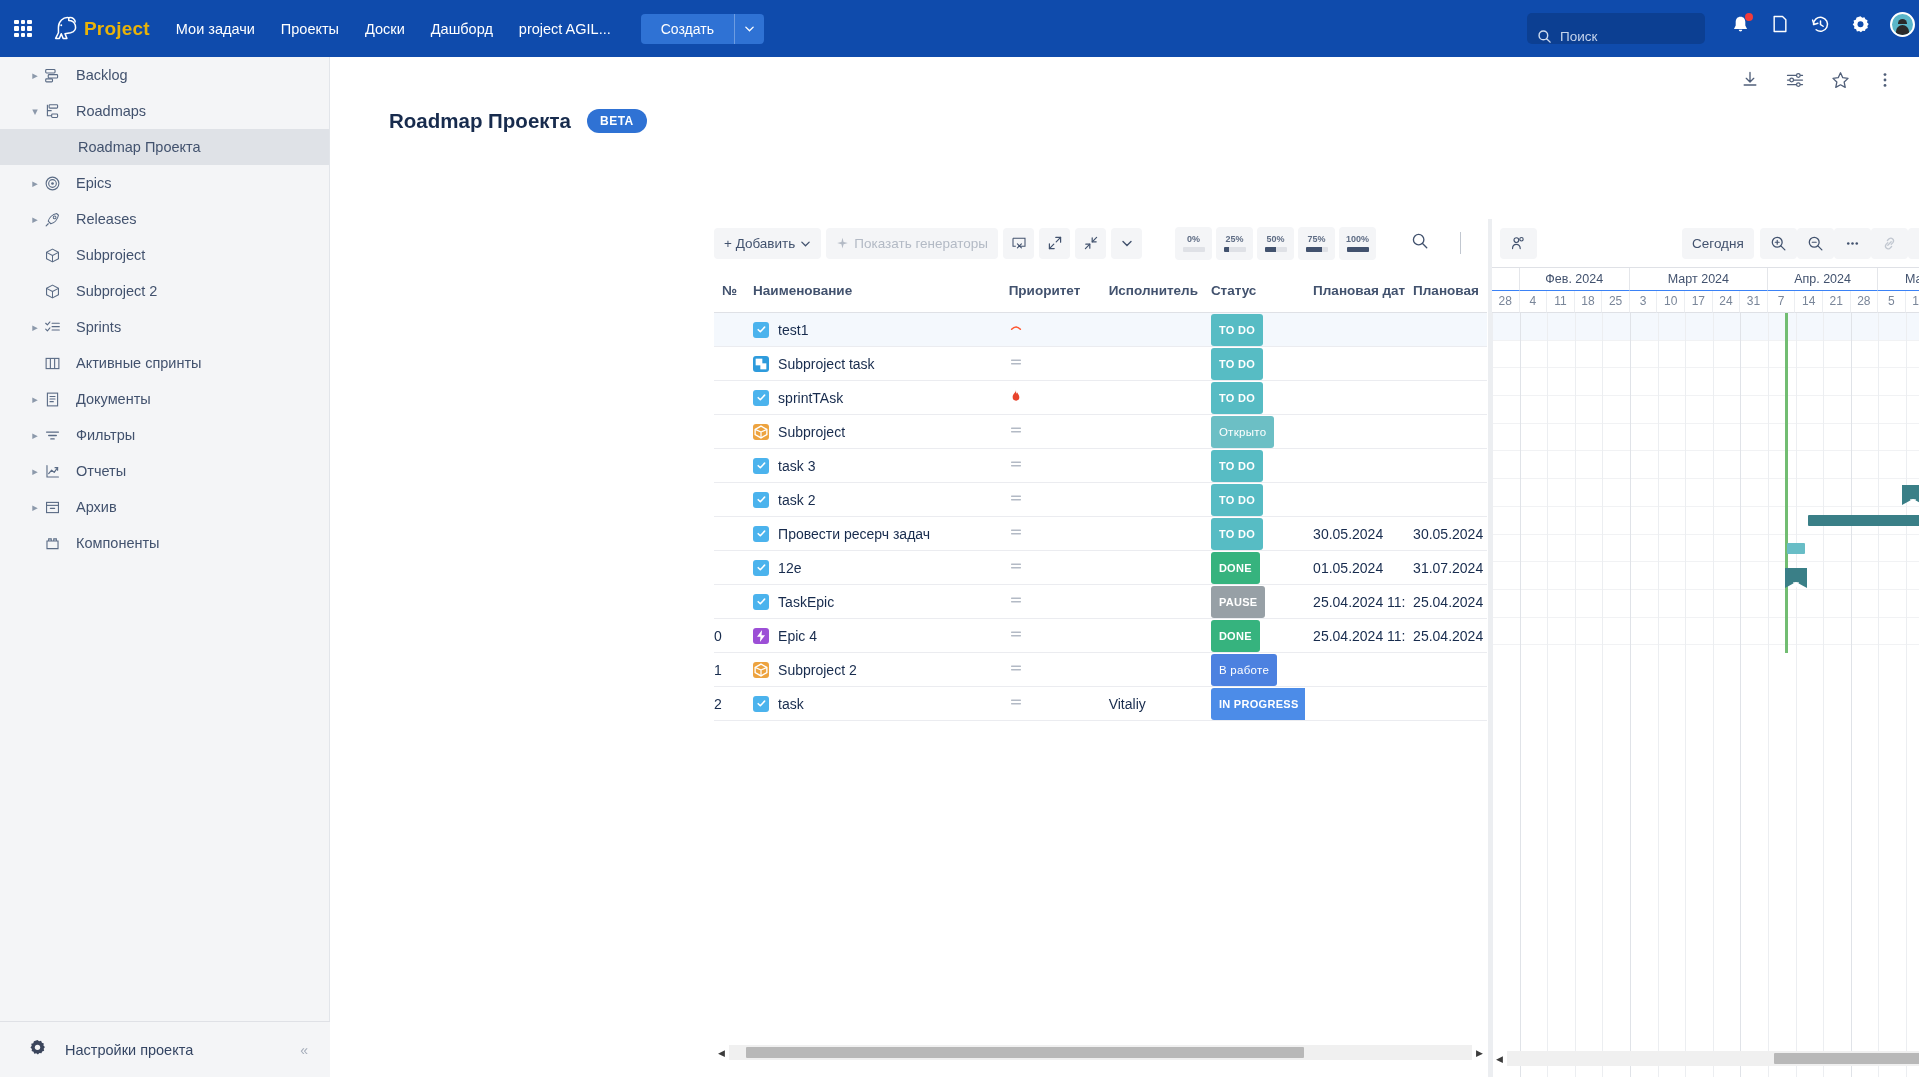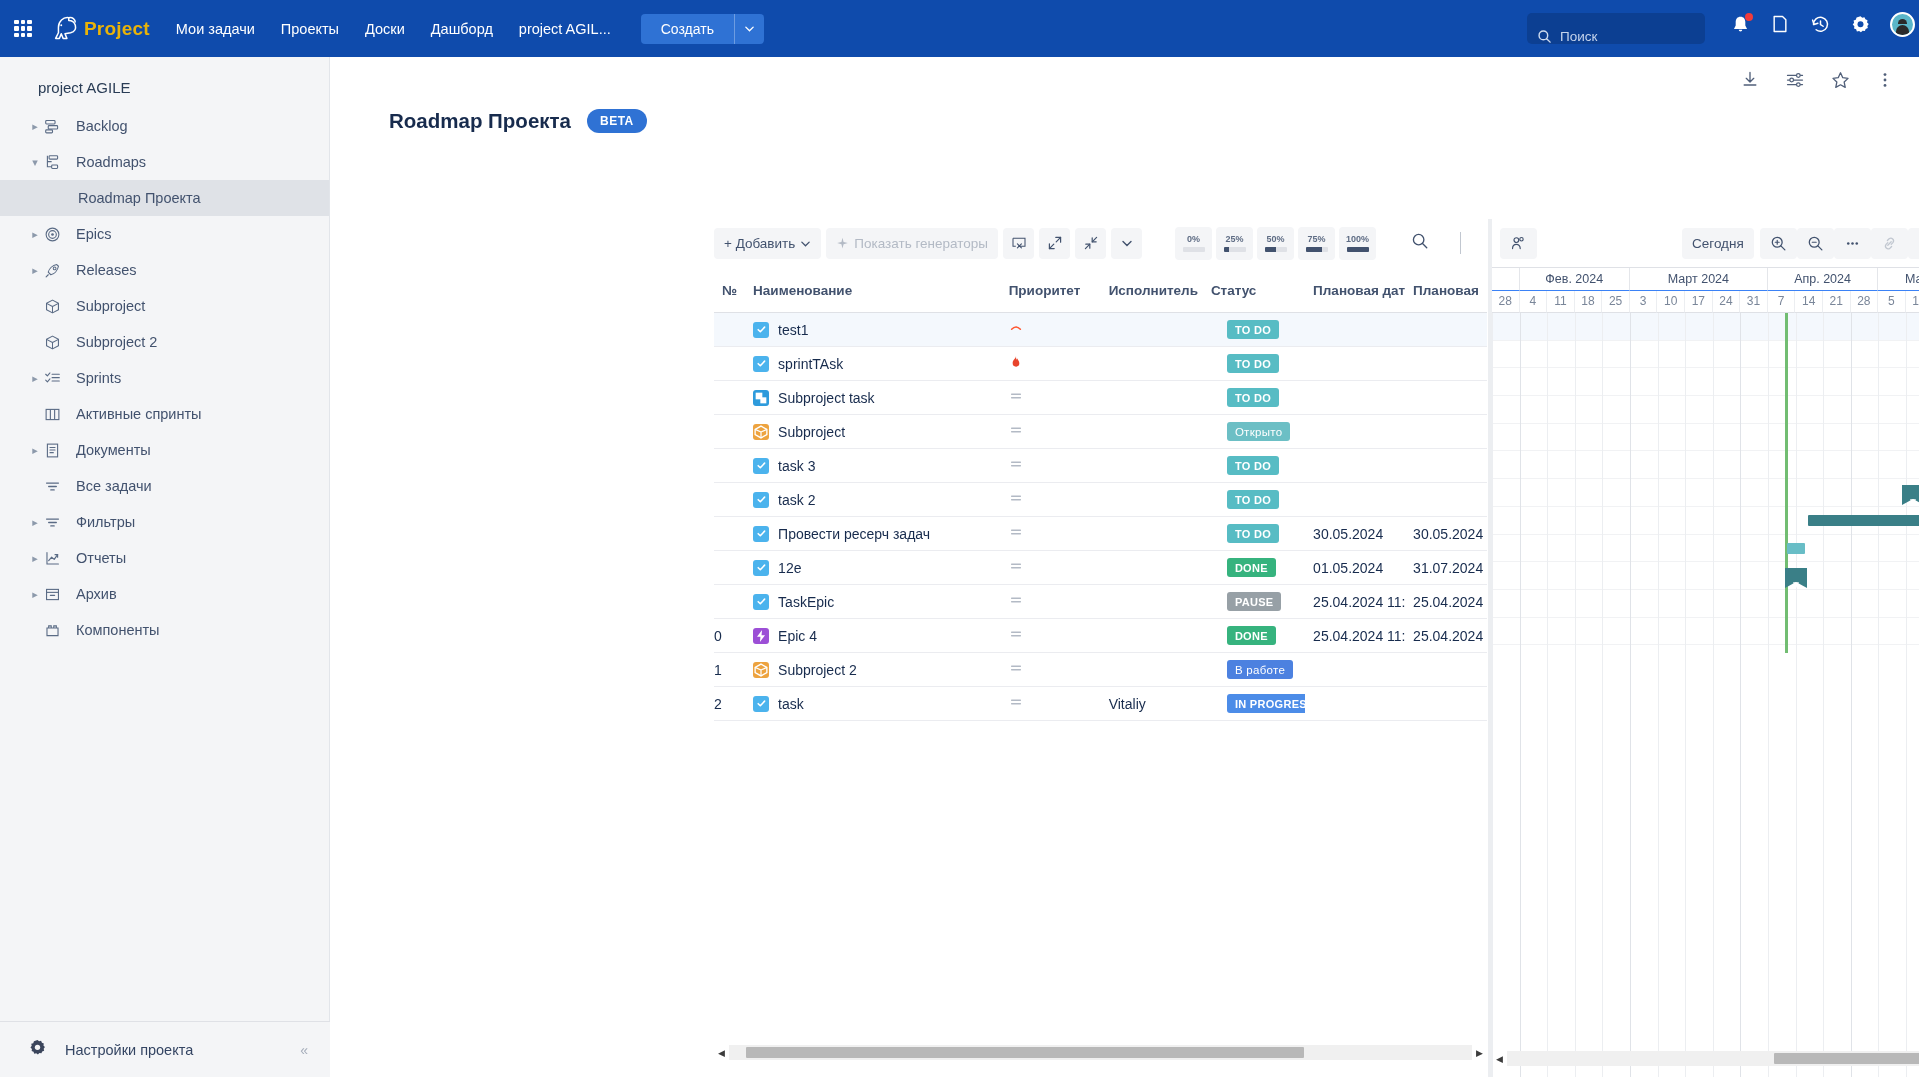--- a/index.html
+++ b/index.html
@@ -162,22 +162,22 @@
     width: 16px; height: 16px; border-radius: 3px; flex: none;
     display:flex; align-items:center; justify-content:center;
   }
   .ti-task { background:#4bb3ed; }
   .ti-task svg { width:11px; height:11px; }
   .ti-sub { background:#2e9bdc; }
   .ti-proj { background:#eda33f; }
   .ti-epic { background:#9c4fd6; }
   .badge {
     display:inline-flex; align-items:center; justify-content:center;
-    height: 19px; padding: 3px 8px; border-radius: 3px; color:#fff;
-    font-size: 11px; font-weight: bold; letter-spacing: .3px; margin-left: 16px;
+    height: 19px; padding: 16px 8px; border-radius: 3px; color:#fff;
+    font-size: 11px; font-weight: bold; letter-spacing: .3px;
   }
   .b-todo { background:#57bcc4; }
   .b-open { background:#6cbfc5; font-weight:normal; font-size:11.5px; }
   .b-done { background:#36b37e; }
   .b-pause { background:#97a0a6; }
   .b-work { background:#4c81e0; font-weight:normal; font-size:11.5px; }
   .b-prog { background:#4c8ce8; }
   .prio-eq { color:#b3bac5; font-size:15px; letter-spacing:0; }
   .prio-up { color:#ff5630; font-size: 13px; }
   .col-plus {
@@ -318,21 +318,20 @@
       <svg width="21" height="21" viewBox="0 0 24 24">
         <path d="M12 2.5 L14 4.2 L16.5 3.6 L17.6 6 L20 7 L19.5 9.6 L21.4 11.5 L19.8 13.6 L20.4 16.1 L17.9 17 L17 19.4 L14.4 19 L12.5 20.9 L10.4 19.3 L7.9 19.9 L7 17.4 L4.6 16.5 L5 13.9 L3.1 12 L4.7 9.9 L4.1 7.4 L6.6 6.5 L7.5 4.1 Z" fill="#ffffff"></path>
         <circle cx="12" cy="11.8" r="3.4" fill="#0f4bac"></circle>
       </svg>
     </div>
     <div class="avatar"></div>
   </div>
 </div>
 
 <div class="sidebar">
-  <div class="proj-title">project AGILE</div>
 
   <div class="navitem">
     <span class="chev">▸</span>
     <span class="ico">
       <svg width="17" height="17" viewBox="0 0 20 20">
           <rect x="2" y="3" width="11" height="4" rx="1" fill="none" stroke="#5a6b85" stroke-width="1.3"></rect>
           <rect x="5" y="9" width="11" height="4" rx="1" fill="none" stroke="#5a6b85" stroke-width="1.3"></rect>
           <rect x="2" y="14" width="8" height="3.5" rx="1" fill="none" stroke="#5a6b85" stroke-width="1.3"></rect>
         </svg>
     </span>
@@ -428,29 +427,20 @@
     <span class="chev">▸</span>
     <span class="ico">
       <svg width="17" height="17" viewBox="0 0 20 20">
           <rect x="4" y="2.5" width="12" height="15" fill="none" stroke="#5a6b85" stroke-width="1.3"></rect>
           <path d="M7 6.5 H13 M7 9.5 H13 M7 12.5 H11" stroke="#5a6b85" stroke-width="1.2" stroke-linecap="round"></path>
         </svg>
     </span>
     <span class="lbl">Документы</span>
   </div>
 
-  <div class="navitem">
-    <span class="chev"></span>
-    <span class="ico">
-      <svg width="17" height="17" viewBox="0 0 20 20">
-          <path d="M3 6 H17 M5.5 10 H14.5 M8 14 H12" stroke="#5a6b85" stroke-width="1.5" stroke-linecap="round"></path>
-        </svg>
-    </span>
-    <span class="lbl">Все задачи</span>
-  </div>
 
   <div class="navitem">
     <span class="chev">▸</span>
     <span class="ico">
       <svg width="17" height="17" viewBox="0 0 20 20">
           <path d="M3 6 H17 M5.5 10 H14.5 M8 14 H12" stroke="#5a6b85" stroke-width="1.5" stroke-linecap="round"></path>
         </svg>
     </span>
     <span class="lbl">Фильтры</span>
   </div>
@@ -651,51 +641,51 @@
                 </svg></span></td>
             <td class="col-asgn"></td>
             <td class="col-stat"><span class="badge b-todo">TO DO</span></td>
             <td class="col-d1"></td>
             <td class="col-d2"></td>
           </tr>
           <tr>
             <td class="col-num numcell"></td>
             <td class="col-name">
               <span class="namecell">
-                <span class="type-ico ti-task">
-                  <svg viewBox="0 0 12 12">
-                    <path d="M2.4 6.2 L4.7 8.5 L9.4 3.4" fill="none" stroke="#fff" stroke-width="1.7" stroke-linecap="round" stroke-linejoin="round"></path>
-                  </svg>
-                </span>
-                <span>sprintTAsk</span>
-              </span>
-            </td>
-            <td class="col-prio"><span><svg width="14" height="15" viewBox="0 0 16 18">
-                  <path d="M8 1 C8 5 4 5.5 4 10 A4 4 0 0 0 12 10 C12 7 10 6 9.5 4 C9 6.5 8 6 8 1 Z" fill="#e8442c"></path>
+                <span class="type-ico ti-sub">
+                  <svg viewBox="0 0 12 12">
+                    <rect x="2" y="2" width="5" height="5" fill="#fff"></rect>
+                    <rect x="5.5" y="5.5" width="4.5" height="4.5" fill="#fff"></rect>
+                  </svg>
+                </span>
+                <span>Subproject task</span>
+              </span>
+            </td>
+            <td class="col-prio"><span class="prio-eq"><svg width="14" height="14" viewBox="0 0 16 16">
+                  <path d="M3 6 H13 M3 10 H13" stroke="#b3bac5" stroke-width="1.6" stroke-linecap="round"></path>
                 </svg></span></td>
             <td class="col-asgn"></td>
             <td class="col-stat"><span class="badge b-todo">TO DO</span></td>
             <td class="col-d1"></td>
             <td class="col-d2"></td>
           </tr>
           <tr>
             <td class="col-num numcell"></td>
             <td class="col-name">
               <span class="namecell">
-                <span class="type-ico ti-sub">
-                  <svg viewBox="0 0 12 12">
-                    <rect x="2" y="2" width="5" height="5" fill="#fff"></rect>
-                    <rect x="5.5" y="5.5" width="4.5" height="4.5" fill="#fff"></rect>
-                  </svg>
-                </span>
-                <span>Subproject task</span>
-              </span>
-            </td>
-            <td class="col-prio"><span class="prio-eq"><svg width="14" height="14" viewBox="0 0 16 16">
-                  <path d="M3 6 H13 M3 10 H13" stroke="#b3bac5" stroke-width="1.6" stroke-linecap="round"></path>
+                <span class="type-ico ti-task">
+                  <svg viewBox="0 0 12 12">
+                    <path d="M2.4 6.2 L4.7 8.5 L9.4 3.4" fill="none" stroke="#fff" stroke-width="1.7" stroke-linecap="round" stroke-linejoin="round"></path>
+                  </svg>
+                </span>
+                <span>sprintTAsk</span>
+              </span>
+            </td>
+            <td class="col-prio"><span><svg width="14" height="15" viewBox="0 0 16 18">
+                  <path d="M8 1 C8 5 4 5.5 4 10 A4 4 0 0 0 12 10 C12 7 10 6 9.5 4 C9 6.5 8 6 8 1 Z" fill="#e8442c"></path>
                 </svg></span></td>
             <td class="col-asgn"></td>
             <td class="col-stat"><span class="badge b-todo">TO DO</span></td>
             <td class="col-d1"></td>
             <td class="col-d2"></td>
           </tr>
           <tr>
             <td class="col-num numcell"></td>
             <td class="col-name">
               <span class="namecell">

